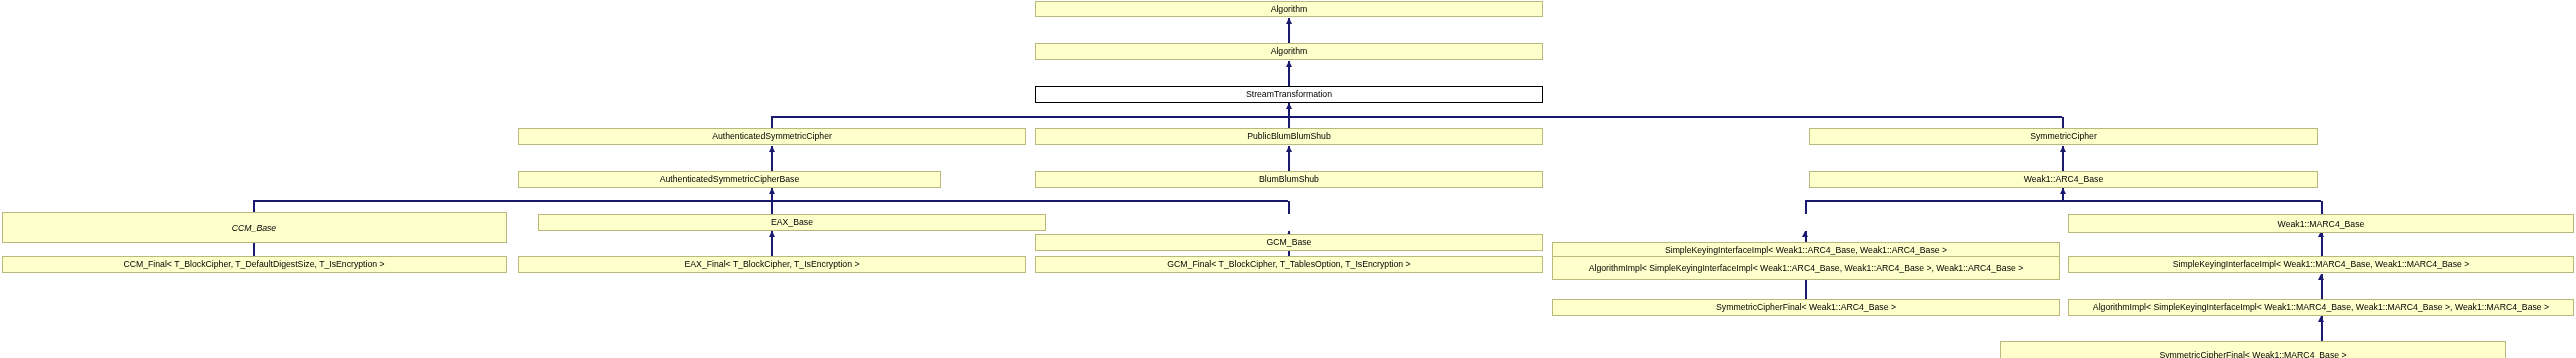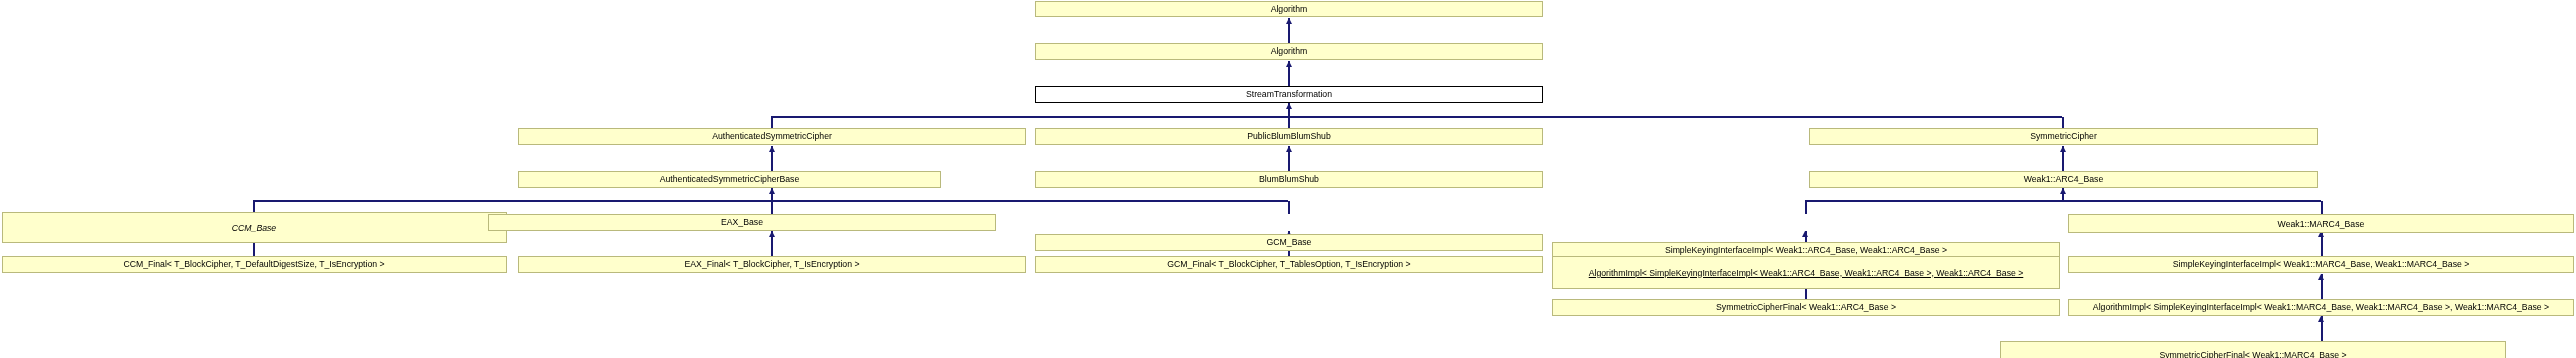--- a/index.html
+++ b/index.html
@@ -88,26 +88,26 @@
     <div class="node" style="left: 1035px; top: 0.8px; width: 508px; height: 16.7px;">Algorithm</div>
     <div class="node" style="left: 1035px; top: 43px; width: 508px; height: 16.7px;">Algorithm</div>
     <div class="node current" style="left: 1035px; top: 86px; width: 508px; height: 16.7px;">StreamTransformation</div>
     <div class="node" style="left: 1035px; top: 128px; width: 508px; height: 16.7px;">PublicBlumBlumShub</div>
     <div class="node" style="left: 518px; top: 128px; width: 508px; height: 16.7px;">AuthenticatedSymmetricCipher</div>
     <div class="node" style="left: 1809px; top: 128px; width: 509px; height: 16.7px;">SymmetricCipher</div>
     <div class="node" style="left: 518px; top: 171px; width: 423px; height: 16.7px;">AuthenticatedSymmetricCipherBase</div>
     <div class="node" style="left: 1035px; top: 171px; width: 508px; height: 16.7px;">BlumBlumShub</div>
     <div class="node" style="left: 1809px; top: 171px; width: 509px; height: 16.7px;">Weak1::ARC4_Base</div>
     <div class="node" style="left: 1.5px; top: 212px; width: 505px; height: 31px; font-style: italic;">CCM_Base</div>
-    <div class="node" style="left: 488px; top: 214px; width: 508px; height: 16.7px;">EAX_Base</div>
+    <div class="node" style="left: 538px; top: 214px; width: 508px; height: 16.7px;">EAX_Base</div>
     <div class="node" style="left: 1035px; top: 214px; width: 508px; height: 16.7px; margin-top: 20px;">GCM_Base</div>
     <div class="node" style="left: 1552px; top: 214px; width: 508px; height: 16.7px; margin-top: 28px;">SimpleKeyingInterfaceImpl&lt; Weak1::ARC4_Base, Weak1::ARC4_Base &gt;</div>
     <div class="node" style="left: 2068px; top: 214px; width: 506px; height: 19px;">Weak1::MARC4_Base</div>
     <div class="node" style="left: 1.5px; top: 256px; width: 505px; height: 16.7px;">CCM_Final&lt; T_BlockCipher, T_DefaultDigestSize, T_IsEncryption &gt;</div>
     <div class="node" style="left: 518px; top: 256px; width: 508px; height: 16.7px;">EAX_Final&lt; T_BlockCipher, T_IsEncryption &gt;</div>
     <div class="node" style="left: 1035px; top: 256px; width: 508px; height: 16.7px;">GCM_Final&lt; T_BlockCipher, T_TablesOption, T_IsEncryption &gt;</div>
-    <div class="node" style="left: 1552px; top: 256px; width: 508px; height: 33px; text-decoration: underline;">AlgorithmImpl&lt; SimpleKeyingInterfaceImpl&lt; Weak1::ARC4_Base, Weak1::ARC4_Base &gt;, Weak1::ARC4_Base &gt;</div>
+    <div class="node" style="left: 1552px; top: 256px; width: 508px; height: 24px;">AlgorithmImpl&lt; SimpleKeyingInterfaceImpl&lt; Weak1::ARC4_Base, Weak1::ARC4_Base &gt;, Weak1::ARC4_Base &gt;</div>
     <div class="node" style="left: 2068px; top: 256px; width: 506px; height: 16.7px;">SimpleKeyingInterfaceImpl&lt; Weak1::MARC4_Base, Weak1::MARC4_Base &gt;</div>
     <div class="node" style="left: 1552px; top: 299px; width: 508px; height: 16.7px;">SymmetricCipherFinal&lt; Weak1::ARC4_Base &gt;</div>
     <div class="node" style="left: 2068px; top: 299px; width: 506px; height: 16.7px;">AlgorithmImpl&lt; SimpleKeyingInterfaceImpl&lt; Weak1::MARC4_Base, Weak1::MARC4_Base &gt;, Weak1::MARC4_Base &gt;</div>
     <div class="node" style="left: 2000px; top: 341px; width: 506px; height: 27px;">SymmetricCipherFinal&lt; Weak1::MARC4_Base &gt;</div>
   </div>
 
 
 </body></html>

